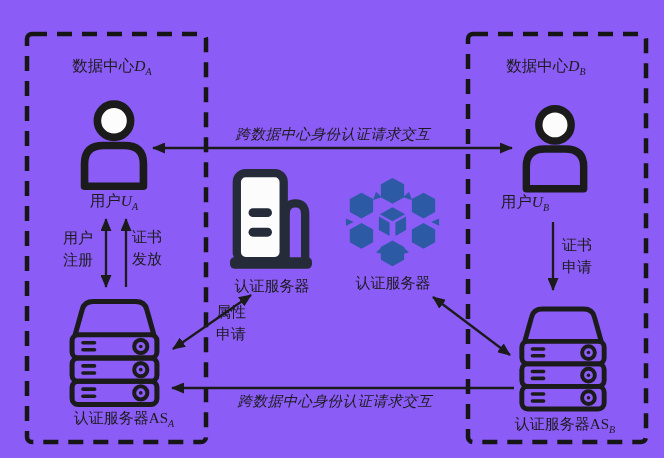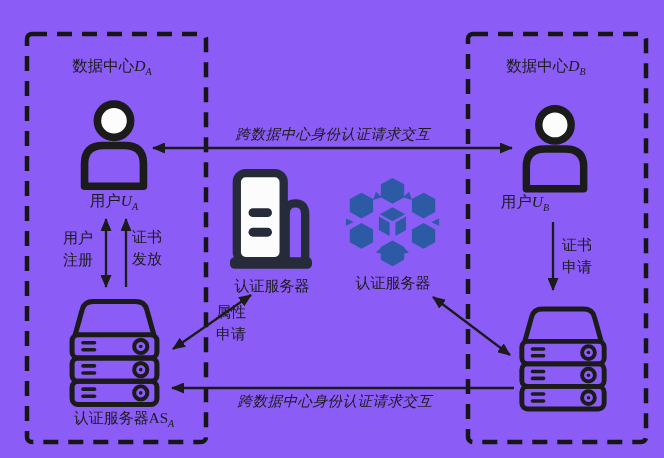--- a/index.html
+++ b/index.html
@@ -170,16 +170,19 @@
 
   <div class="lbl" style="left:577px;top:257px">
     <div>证书</div>
     <div>申请</div>
   </div>
 
   <div class="lbl" style="left:124px;top:420px">
     <span>认证服务器</span><span>AS</span><sub class="s">A</sub>
   </div>
 
+  <div class="lbl" style="left:565px;top:426px">
+    <span>认证服务器</span><span>AS</span><sub class="s">B</sub>
+  </div>
 
   <div class="lbl long" style="left:335px;top:402px">跨数据中心身份认证请求交互</div>
 
 </div>
 
 </body></html>

